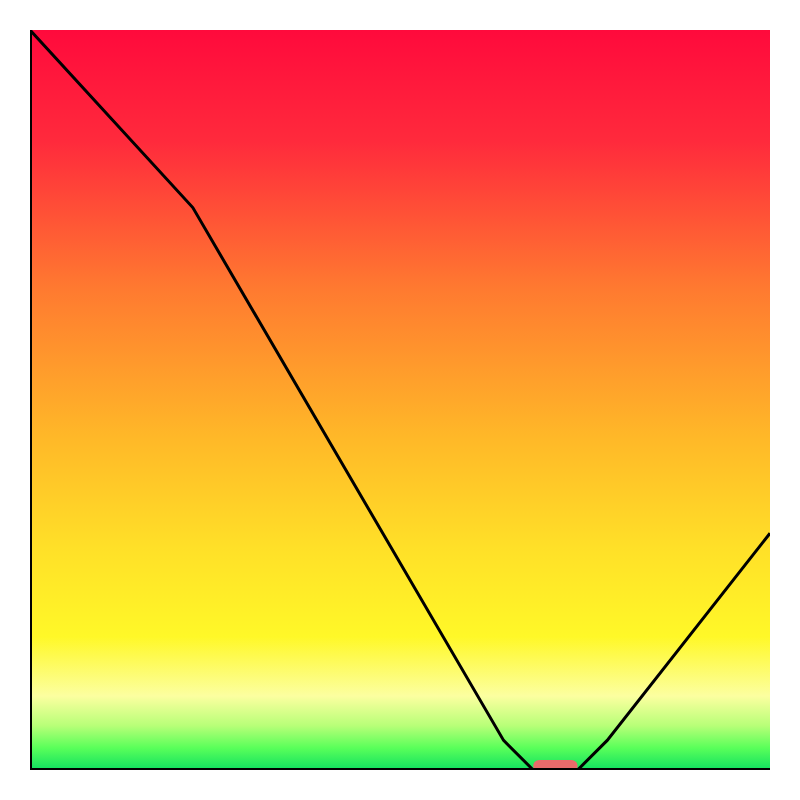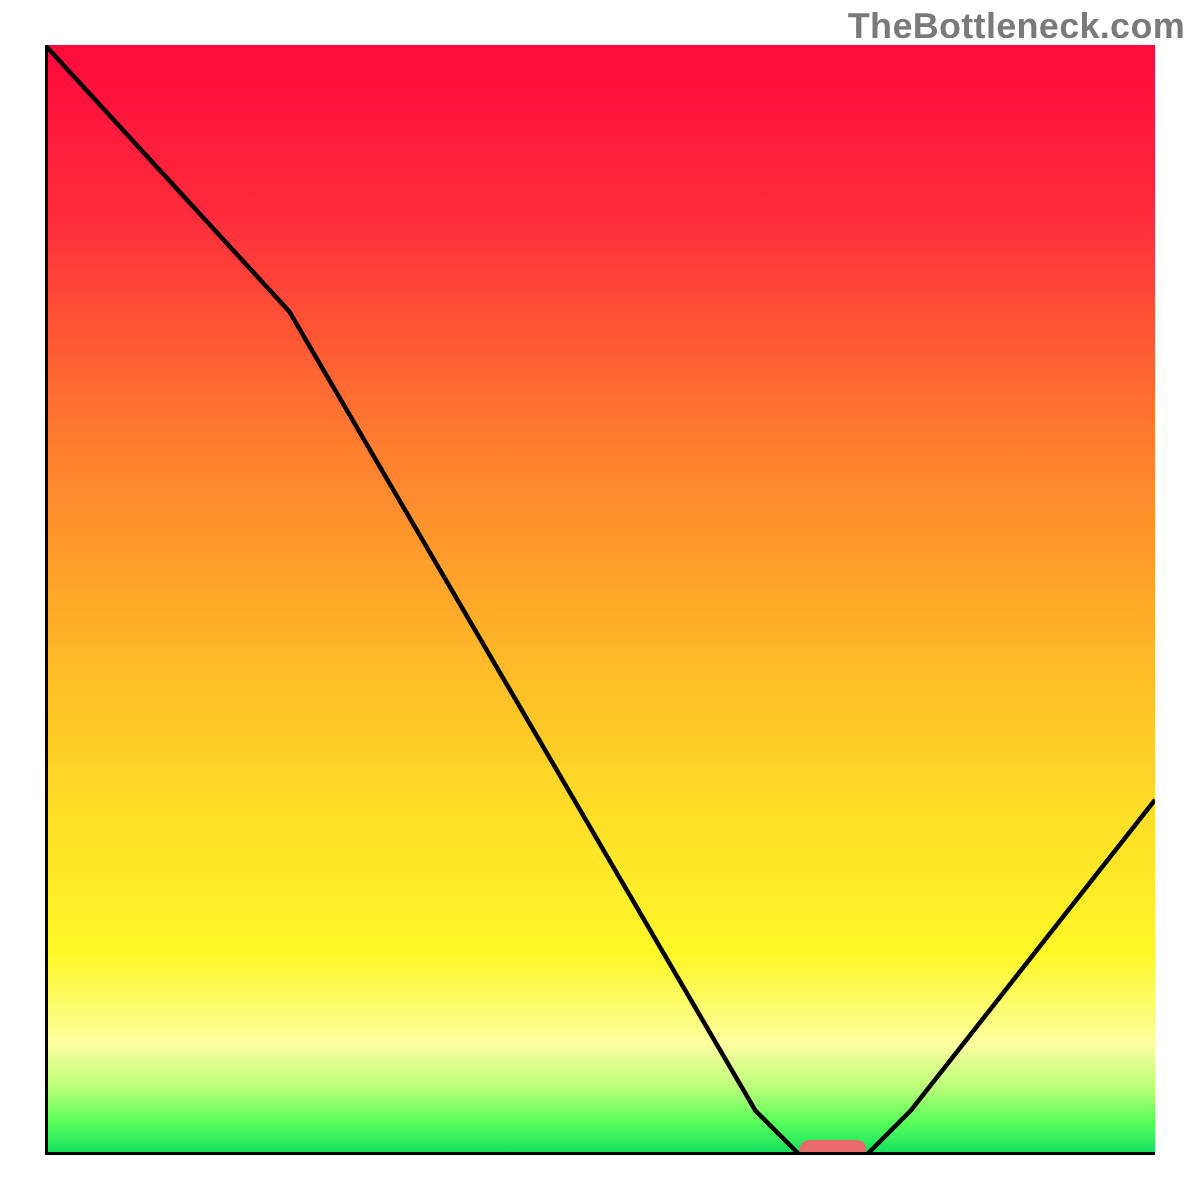--- a/index.html
+++ b/index.html
@@ -31,21 +31,20 @@
     top: 30px;
     width: 740px;
     height: 740px;
   }
   svg { display: block; }
 </style>
 </head>
 <body>
 
 <div class="chart-wrap">
-  <div class="watermark">TheBottleneck.com</div>
 
   <div class="plot-area">
     <svg id="chart-svg" width="740" height="740" viewBox="0 0 740 740">
       <defs>
         <linearGradient id="bg-grad" x1="0" y1="0" x2="0" y2="1">
             <stop offset="0%" stop-color="#ff0a3c"></stop>
             <stop offset="15%" stop-color="#ff2a3c"></stop>
             <stop offset="35%" stop-color="#ff7a30"></stop>
             <stop offset="55.00000000000001%" stop-color="#ffb828"></stop>
             <stop offset="70%" stop-color="#ffe028"></stop>

